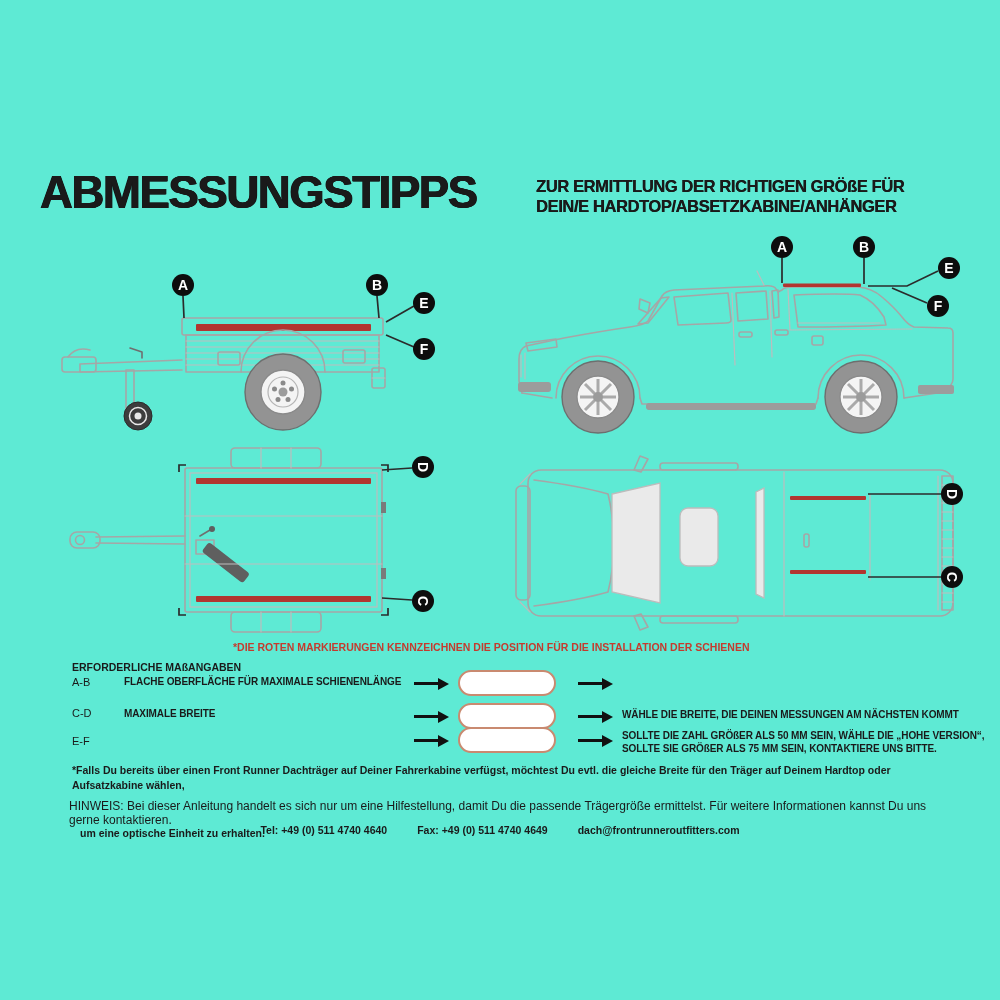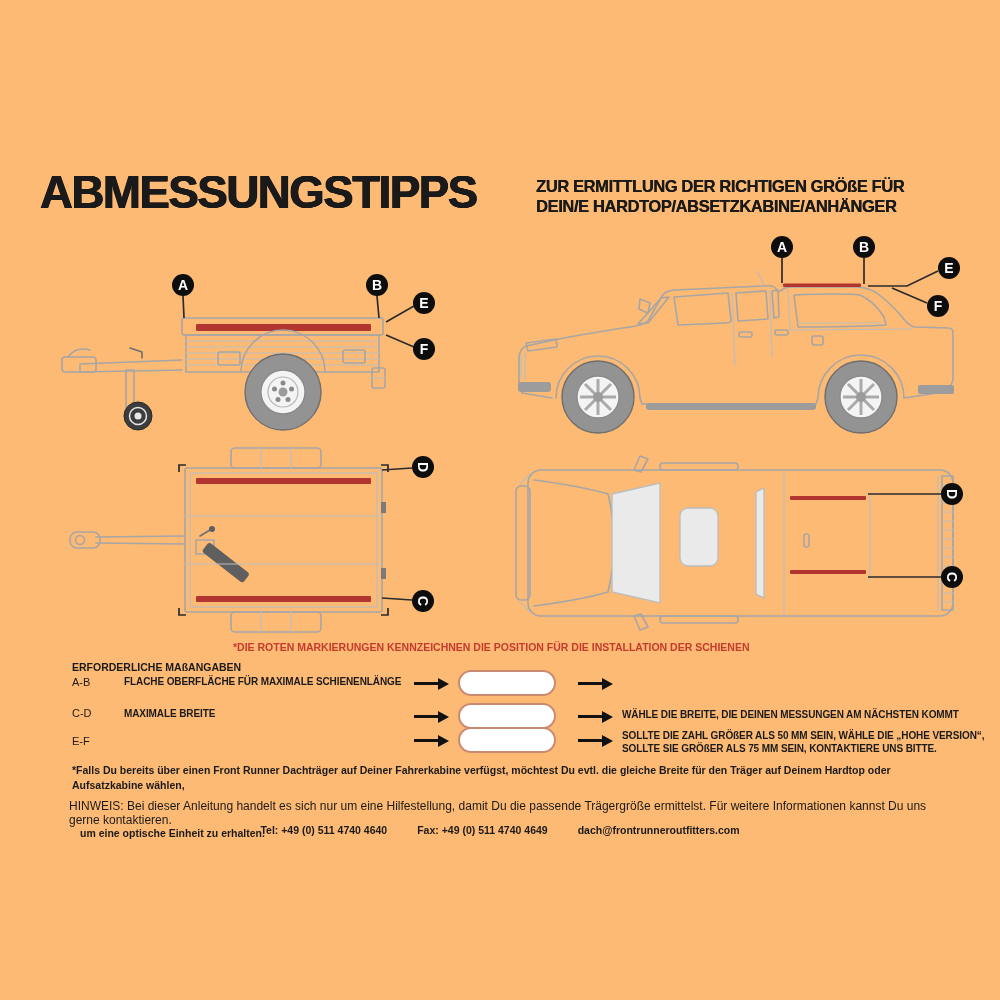--- a/index.html
+++ b/index.html
@@ -1,16 +1,16 @@
 <!DOCTYPE html>
 <html><head>
 <meta charset="utf-8">
 <style>
   html,body{margin:0;padding:0;background:#ffffff;}
-  #page{position:relative;width:1000px;height:1000px;background:#fdba74;overflow:hidden;
+  #page{position:relative;width:1000px;height:1000px;background:#5eead4;overflow:hidden;
         font-family:"Liberation Sans",sans-serif;color:#1a1a1a;}
   .abs{position:absolute;}
 
   
   #title{left:40px;top:168px;font-size:47px;font-weight:bold;letter-spacing:-1.5px;line-height:1;
          transform:scaleX(0.97);transform-origin:left top;
          text-shadow:0.6px 0 0 #161616,-0.6px 0 0 #161616,0 0.4px 0 #161616;}
   #subtitle{left:536px;top:177px;font-size:17px;font-weight:bold;line-height:19.5px;letter-spacing:-0.4px;
             transform:scaleX(0.97);transform-origin:left top;
             text-shadow:0.3px 0 0 #161616;}

